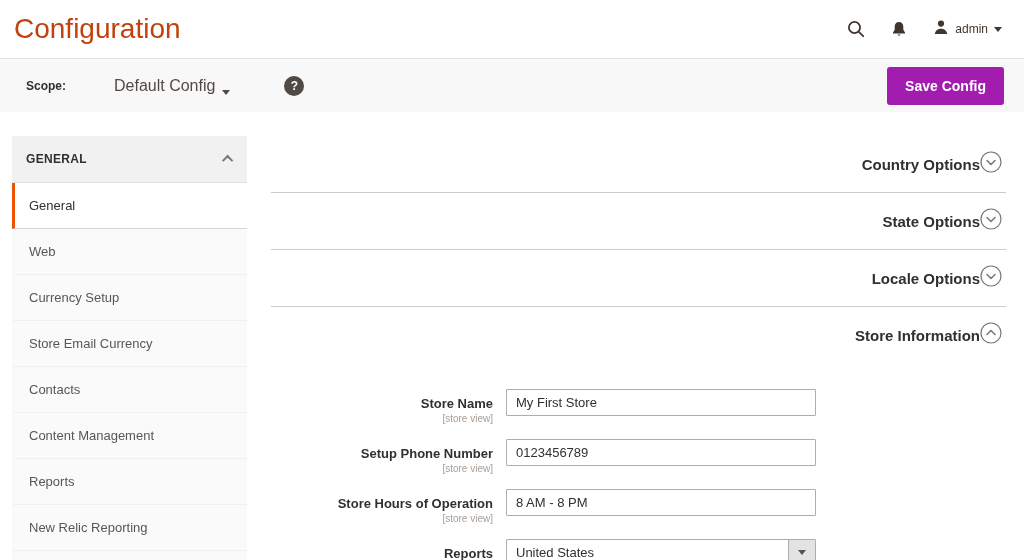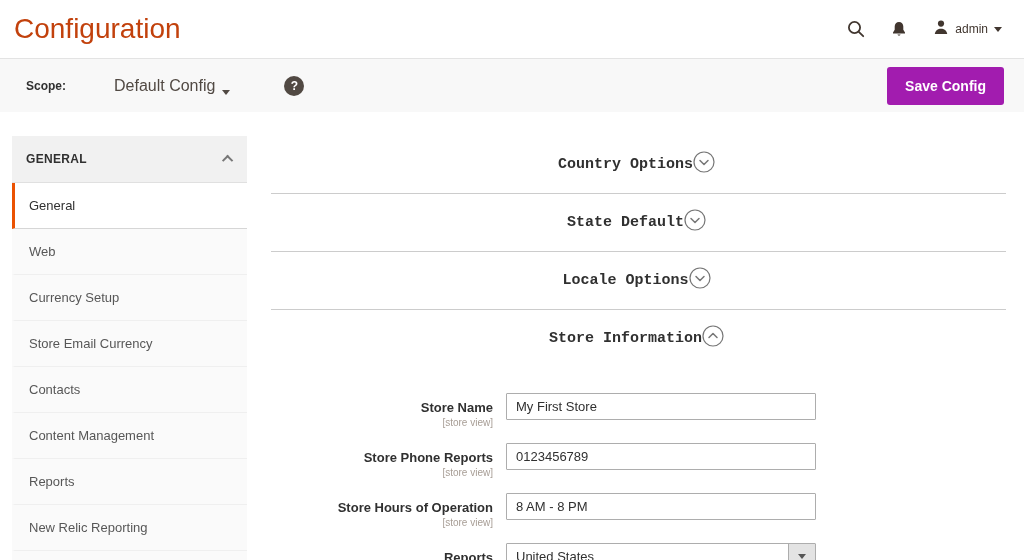--- a/index.html
+++ b/index.html
@@ -135,25 +135,24 @@
     border-left: 3px solid #eb5202;
     border-bottom: 1px solid #d6d6d6;
     color: #303030;
   }
 
   
   .main { flex: 1; }
   .accordion-header {
     display: flex;
     align-items: center;
-    justify-content: center;
+    justify-content: flex-end;
     padding: 15px 4px 15px 0;
     border-bottom: 1px solid #cccccc;
     cursor: pointer;
-    font-family: Liberation Mono, monospace;
   }
   .accordion-title {
     font-size: 15px;
     font-weight: 700;
     color: #303030;
   }
 
   
   .form { margin-top: 26px; }
   .form-row {
@@ -279,21 +278,21 @@
       <span class="accordion-title">Country Options</span>
       <span>
         <svg width="22" height="22" viewBox="0 0 22 22">
             <circle cx="11" cy="11" r="10" fill="none" stroke="#767676" stroke-width="1.2"></circle>
             <polyline points="7,9.5 11,13.5 15,9.5" fill="none" stroke="#767676" stroke-width="1.5" stroke-linecap="round" stroke-linejoin="round"></polyline>
           </svg>
       </span>
     </div>
 
     <div class="accordion-header">
-      <span class="accordion-title">State Default</span>
+      <span class="accordion-title">State Options</span>
       <span>
         <svg width="22" height="22" viewBox="0 0 22 22">
             <circle cx="11" cy="11" r="10" fill="none" stroke="#767676" stroke-width="1.2"></circle>
             <polyline points="7,9.5 11,13.5 15,9.5" fill="none" stroke="#767676" stroke-width="1.5" stroke-linecap="round" stroke-linejoin="round"></polyline>
           </svg>
       </span>
     </div>
 
     <div class="accordion-header">
       <span class="accordion-title">Locale Options</span>
@@ -322,21 +321,21 @@
           <span class="field-label">Store Name</span>
           <span class="scope-note">[store view]</span>
         </div>
         <div>
           <input class="text-input" type="text" value="My First Store" style="">
         </div>
       </div>
 
       <div class="form-row">
         <div class="label-col">
-          <span class="field-label">Store Phone Reports</span>
+          <span class="field-label">Setup Phone Number</span>
           <span class="scope-note">[store view]</span>
         </div>
         <div>
           <input class="text-input" type="text" value="0123456789" style="">
         </div>
       </div>
 
       <div class="form-row">
         <div class="label-col">
           <span class="field-label">Store Hours of Operation</span>

